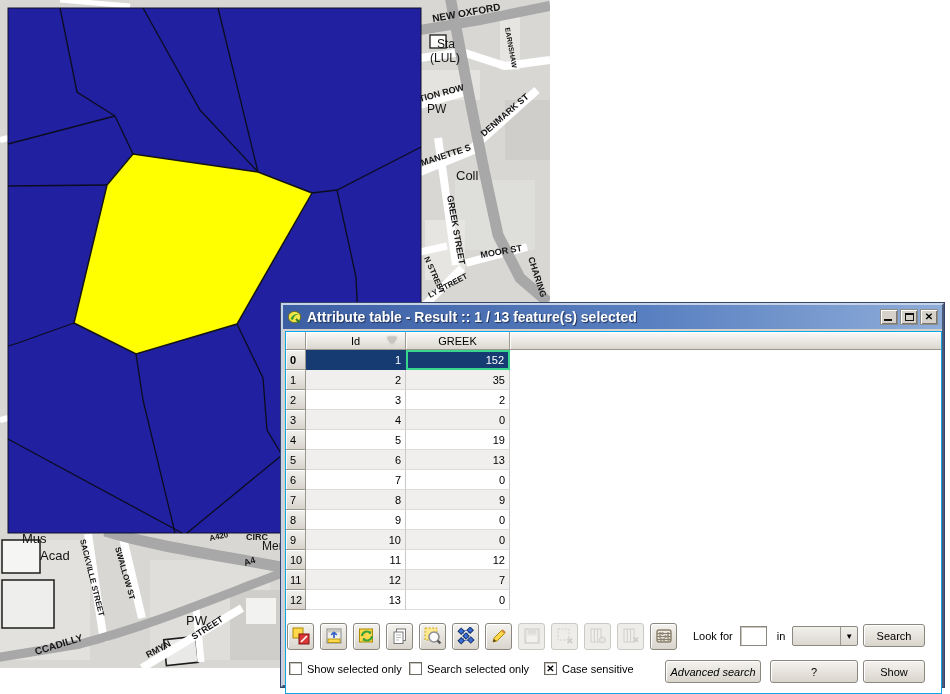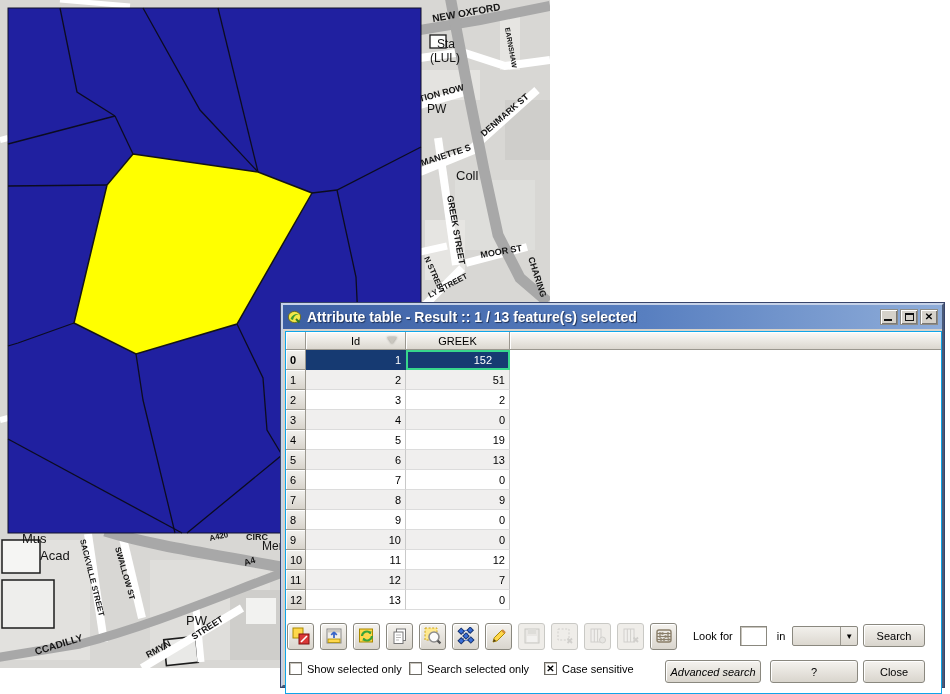--- a/index.html
+++ b/index.html
@@ -44,21 +44,21 @@
   .tr { display:flex; height:20px; }
   .rowhdr { width:20px; background:linear-gradient(#f2f1ee,#d8d4cc); border-right:1px solid #9a978f;
     border-bottom:1px solid #9a978f; box-shadow:inset 1px 1px 0 #fff;
     display:flex; align-items:center; padding-left:4px; }
   .cell { display:flex; align-items:center; justify-content:flex-end; padding-right:4px;
     border-right:1px solid #c9c9c9; border-bottom:1px solid #dcdcdc; background:#fff; }
   .cell.c-id { width:100px; } .cell.c-deaths { width:104px; }
   .tr.alt .cell { background:#f0efee; }
   .tr.selected .cell { background:#163a72; color:#fff; border-color:#163a72; }
   .tr.selected .rowhdr { font-weight:700; }
-  .tr.selected .cell.c-deaths { border:2px solid #37d68c; padding-right:16px; }
+  .tr.selected .cell.c-deaths { border:2px solid #37d68c; padding-right:4px; }
 
   
   #toolbar { position:absolute; left:4px; top:317px; right:4px; height:28px;
     display:flex; align-items:center; }
   .tbtn { width:27px; height:27px; flex:0 0 27px; margin-right:6px; border-radius:3px;
     background:linear-gradient(#f5f3ef,#d9d5cd); border:1px solid #8a887f;
     box-shadow:inset 1px 1px 0 #fff; display:flex; align-items:center; justify-content:center; }
   .tbtn.disabled { opacity:.45; background:#dcd8d0; box-shadow:none; }
   .lbl { margin:0 0 0 10px; white-space:nowrap; }
   #lookfor-input { width:27px; height:20px; margin-left:7px; background:#fff;
@@ -220,21 +220,21 @@
       </div>
 
       <div class="tr selected">
         <div class="rowhdr">0</div>
         <div class="cell c-id">1</div>
         <div class="cell c-deaths">152</div>
       </div>
       <div class="tr alt">
         <div class="rowhdr">1</div>
         <div class="cell c-id">2</div>
-        <div class="cell c-deaths">51</div>
+        <div class="cell c-deaths">35</div>
       </div>
       <div class="tr">
         <div class="rowhdr">2</div>
         <div class="cell c-id">3</div>
         <div class="cell c-deaths">2</div>
       </div>
       <div class="tr alt">
         <div class="rowhdr">3</div>
         <div class="cell c-id">4</div>
         <div class="cell c-deaths">0</div>
@@ -405,17 +405,17 @@
       <span class="cbgroup" id="cb-searchsel">
         <span class="cbbox"></span>
         <span>Search selected only</span>
       </span>
       <span class="cbgroup" id="cb-case">
         <span class="cbbox">✕</span>
         <span>Case sensitive</span>
       </span>
       <span class="pushbtn" id="btn-adv">Advanced search</span>
       <span class="pushbtn" id="btn-help">?</span>
-      <span class="pushbtn" id="btn-close">Close</span>
+      <span class="pushbtn" id="btn-close">Show</span>
     </div>
 
   </div>
 </div>
 
 </body></html>

